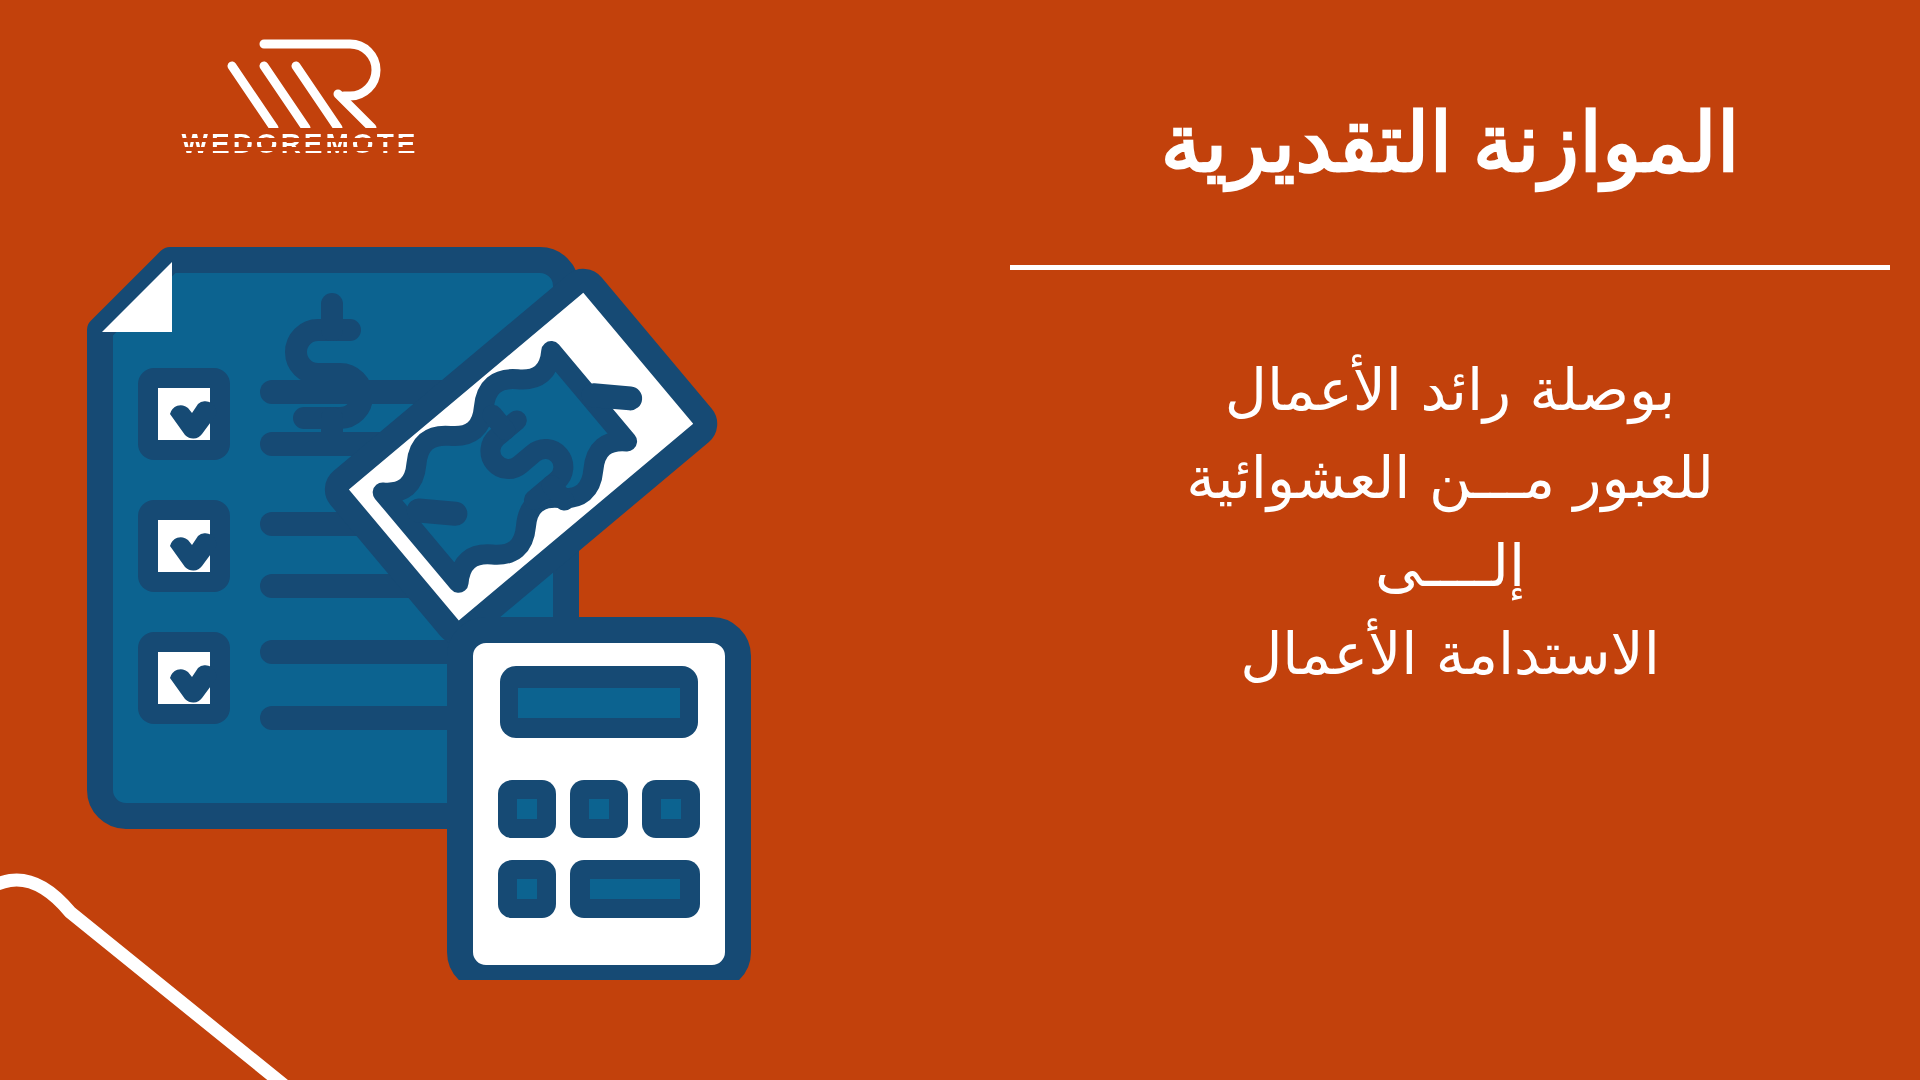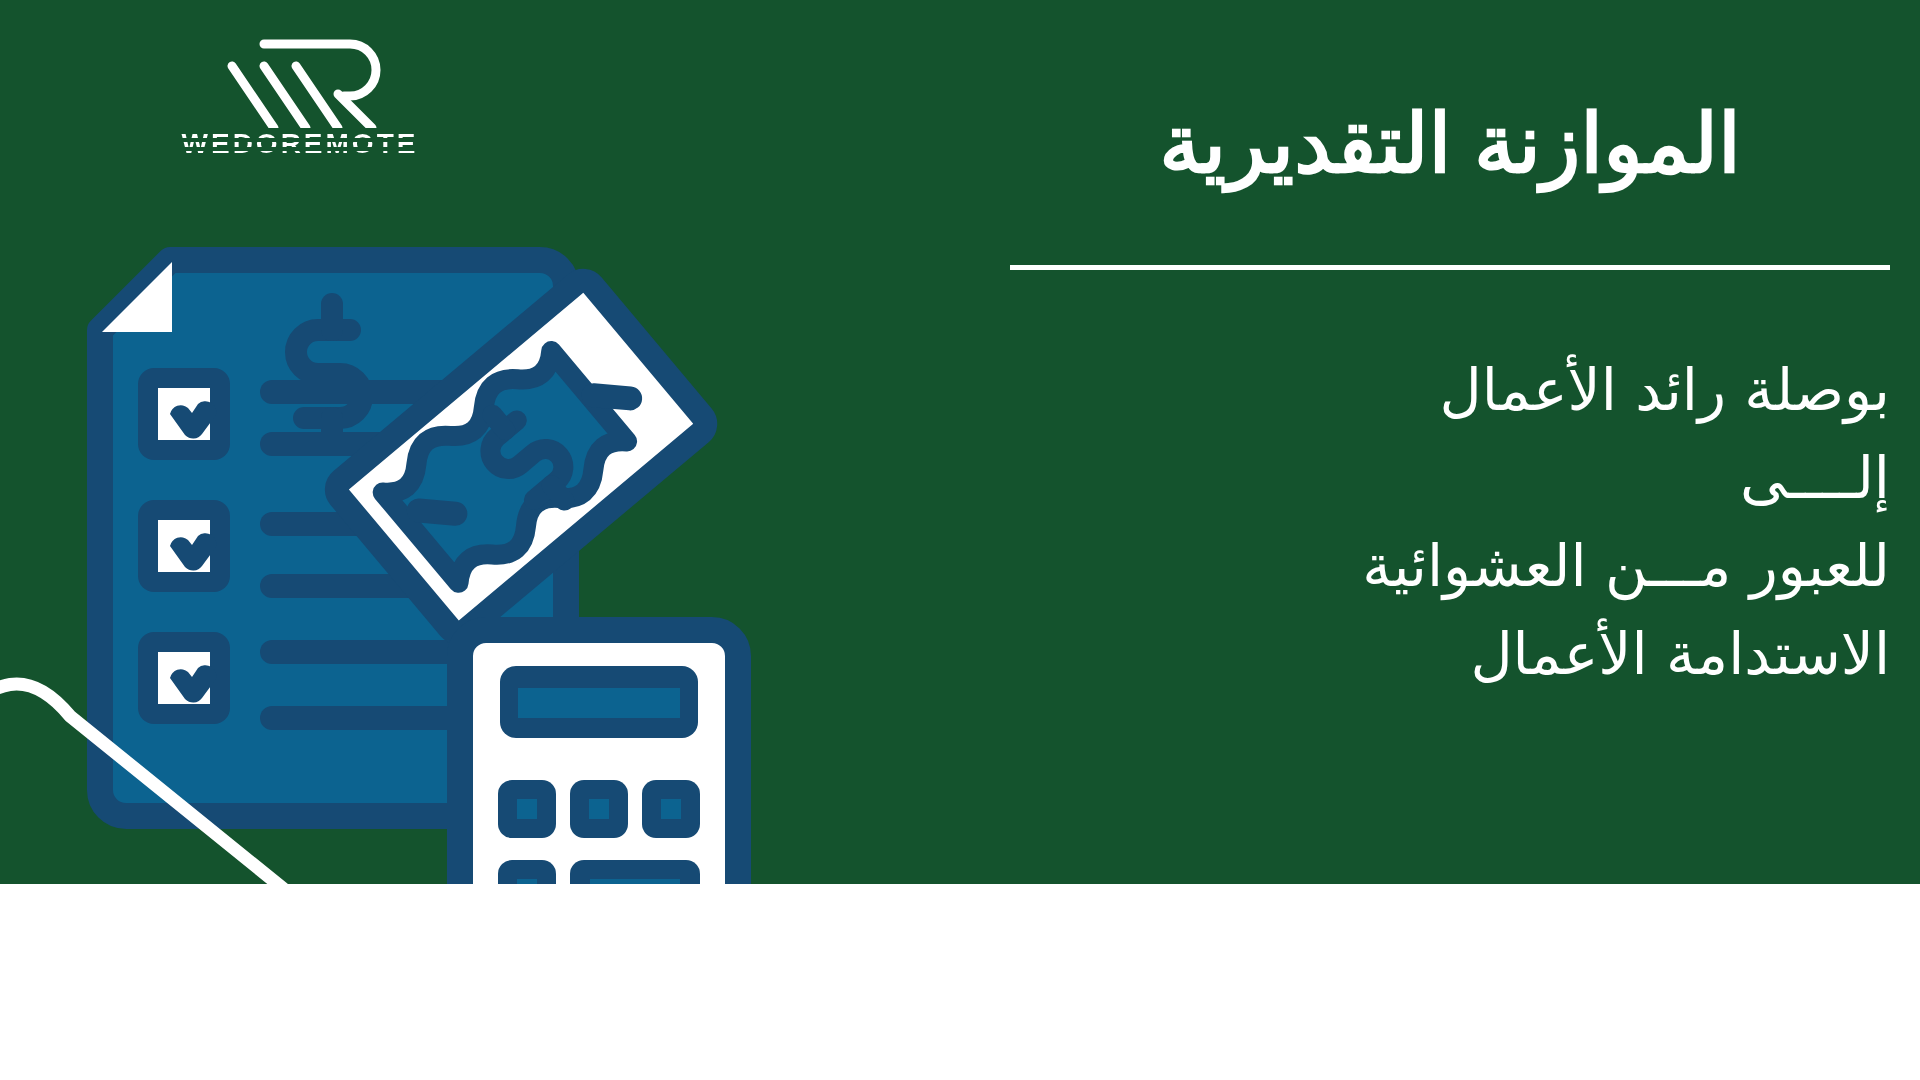--- a/index.html
+++ b/index.html
@@ -3,22 +3,22 @@
 <meta charset="utf-8">
 <style>
   * { margin:0; padding:0; box-sizing:border-box; }
   html, body {
     width:1920px; height:1080px;
     overflow:hidden;
     font-family:"DejaVu Sans", sans-serif;
   }
   #slide {
     position:relative;
-    width:1920px; height:884px;
-    background:#14532d;
+    width:1920px; height:1080px;
+    background:#c2410c;
     overflow:hidden;
   }
 
   
   #logo {
     position:absolute;
     left:170px; top:28px;
     width:260px; height:140px;
   }
   #logo-mark { position:absolute; left:32px; top:0; width:200px; height:100px; }
@@ -65,37 +65,36 @@
   #content {
     position:absolute;
     left:980px; top:0;
     width:940px; height:1080px;
     direction:rtl;
     text-align:center;
     padding-top:96px;
   }
   #title {
     color:#ffffff;
-    font-family:Liberation Sans, sans-serif;
+    font-family:Liberation Serif, serif;
     font-weight:700;
     font-size:82px;
     line-height:1.18;
     letter-spacing:0px;
     padding:0 30px;
   }
   #divider {
     width:880px;
     height:5px;
     background:#ffffff;
     margin:72px auto 0 auto;
   }
   #body-lines {
     margin-top:76px;
     padding:0 30px;
-    text-align:right;
   }
   .body-line {
     color:#ffffff;
     font-family:"DejaVu Sans", sans-serif;
     font-weight:400;
     font-size:58px;
     line-height:1.52;
     white-space:nowrap;
   }
 </style>
@@ -201,19 +200,19 @@
     <path d="M-10 110 q60 -90 120 -18 L330 270" fill="none" stroke="#ffffff" stroke-width="13" stroke-linecap="round"></path>
   </svg>
 
   <div id="content">
     <h1 id="title">الموازنة التقديرية</h1>
 
     <div id="divider"></div>
 
     <div id="body-lines">
       <div class="body-line">بوصلة رائد الأعمال</div>
+      <div class="body-line">للعبور مـــن العشوائية</div>
       <div class="body-line">إلــــى</div>
-      <div class="body-line">للعبور مـــن العشوائية</div>
       <div class="body-line">الاستدامة الأعمال</div>
     </div>
   </div>
 
 </div>
 
 </body></html>

